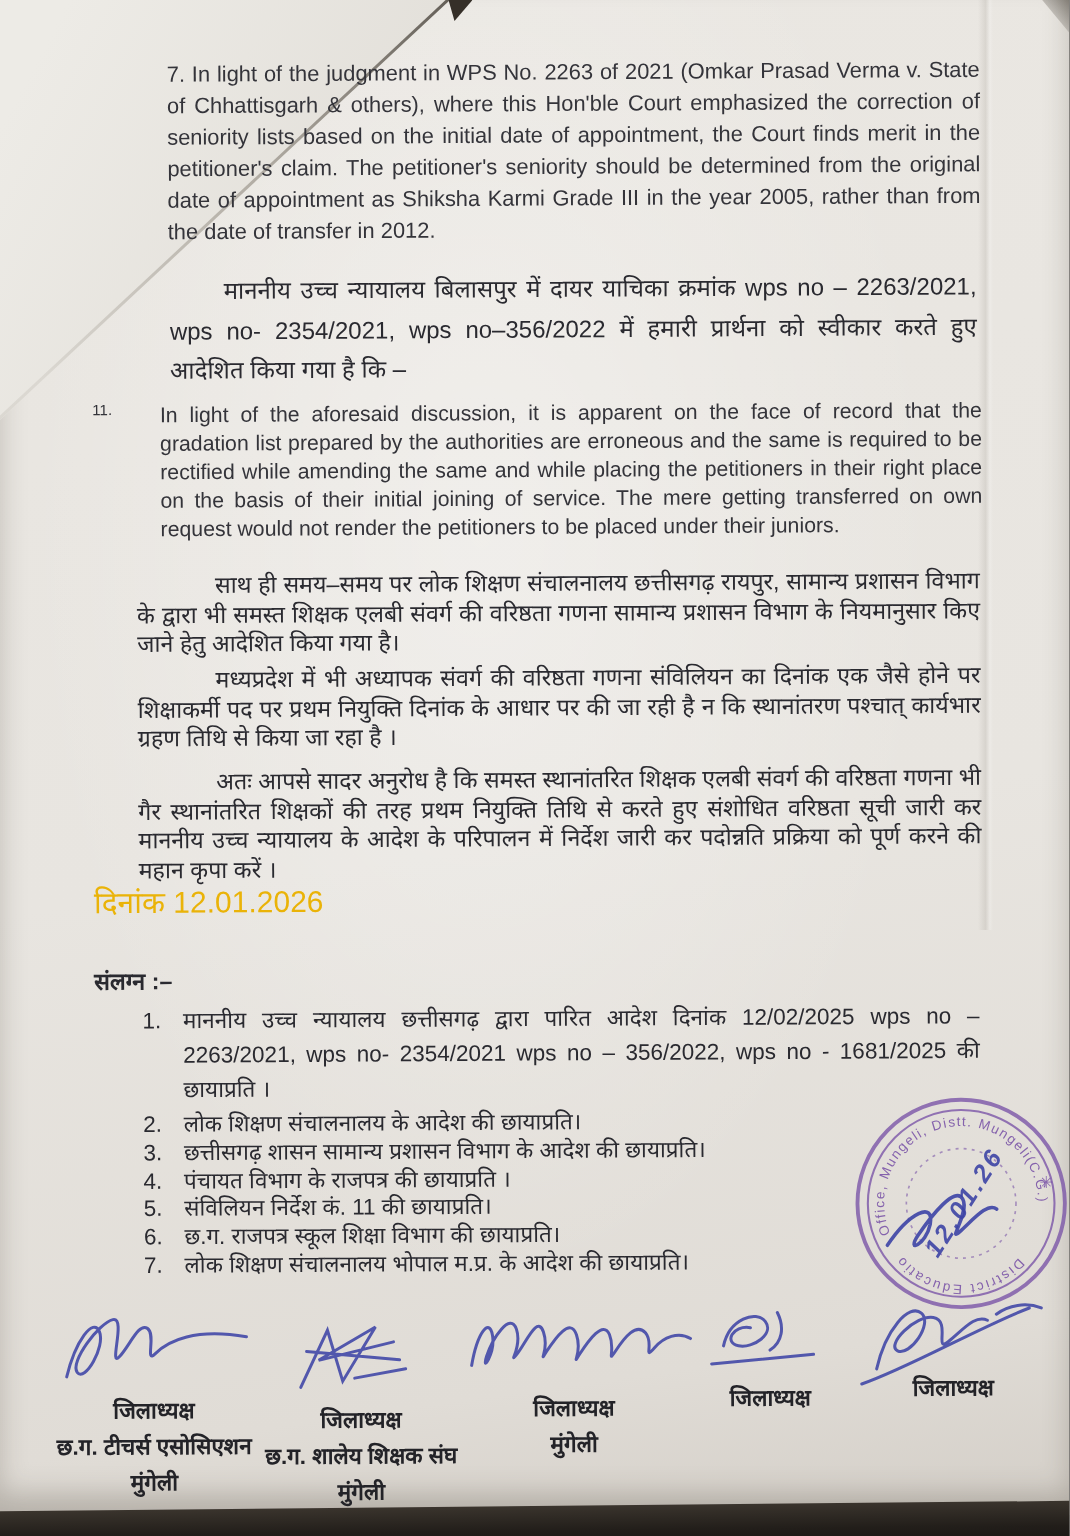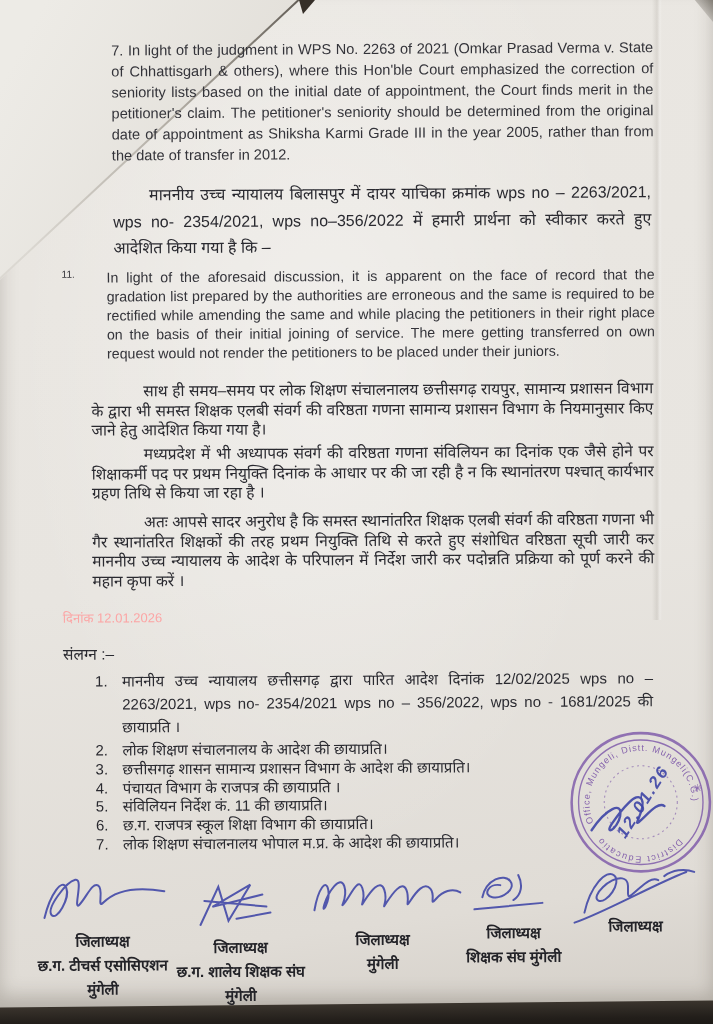--- a/index.html
+++ b/index.html
@@ -53,22 +53,22 @@
         font-size:14.6px; line-height:21px; text-align:justify; color:#34343a; }
   .hindi-pet { position:absolute; left:115px; top:181px; width:538px;
         font-size:16px; line-height:26.5px; text-indent:36px; text-align:justify; color:#2a2a30; }
   .num11 { position:absolute; left:63px; top:267px; font-size:10px; color:#34343a; }
   .p11 { position:absolute; left:108px; top:267px; width:548px;
         font-size:14.2px; line-height:18.9px; text-align:justify; color:#34343a; }
   .hindi-block { position:absolute; left:92px; width:562px;
         font-size:15.5px; line-height:19.6px; text-indent:52px; text-align:justify; color:#2a2a30; }
   .h2 { top:380px; } .h3 { top:443px; } .h4 { top:511px; }
 
-  .dateline { position:absolute; left:62px; top:607px; font-size:13px; color:#fca5a5; }
-  .enc-head { position:absolute; left:62px; top:641px; font-size:15.5px; color:#2a2a30; }
+  .dateline { position:absolute; left:62px; top:586px; font-size:20px; color:#eab308; }
+  .enc-head { position:absolute; left:62px; top:641px; font-size:15.5px; color:#2a2a30;font-weight:bold; }
 
   .enc-list { position:absolute; left:94px; top:668px; width:558px; }
   .enc-item { display:flex; font-size:15px; color:#2a2a30; line-height:18.8px; }
   .enc-item.first { line-height:23px; text-align:justify; margin-bottom:3px; }
   .enc-num { flex:0 0 27px; }
   .enc-text { flex:1; }
 
   
   .stamp { position:absolute; left:560px; top:724px; width:158px; height:160px; }
   .stamp svg { width:100%; height:100%; }
@@ -196,21 +196,20 @@
       <div class="sig-title">जिलाध्यक्ष</div>
       <div class="sig-line">छ.ग. शालेय शिक्षक संघ</div>
       <div class="sig-line">मुंगेली</div>
     </div>
     <div class="sig-block sb3">
       <div class="sig-title">जिलाध्यक्ष</div>
       <div class="sig-line">मुंगेली</div>
     </div>
     <div class="sig-block sb4">
       <div class="sig-title">जिलाध्यक्ष</div>
-      <div class="sig-line">शिक्षक संघ मुंगेली</div>
     </div>
     <div class="sig-block sb5">
       <div class="sig-title">जिलाध्यक्ष</div>
     </div>
 
   </div>
 
   <div class="table-strip"></div>
 </div>
 

